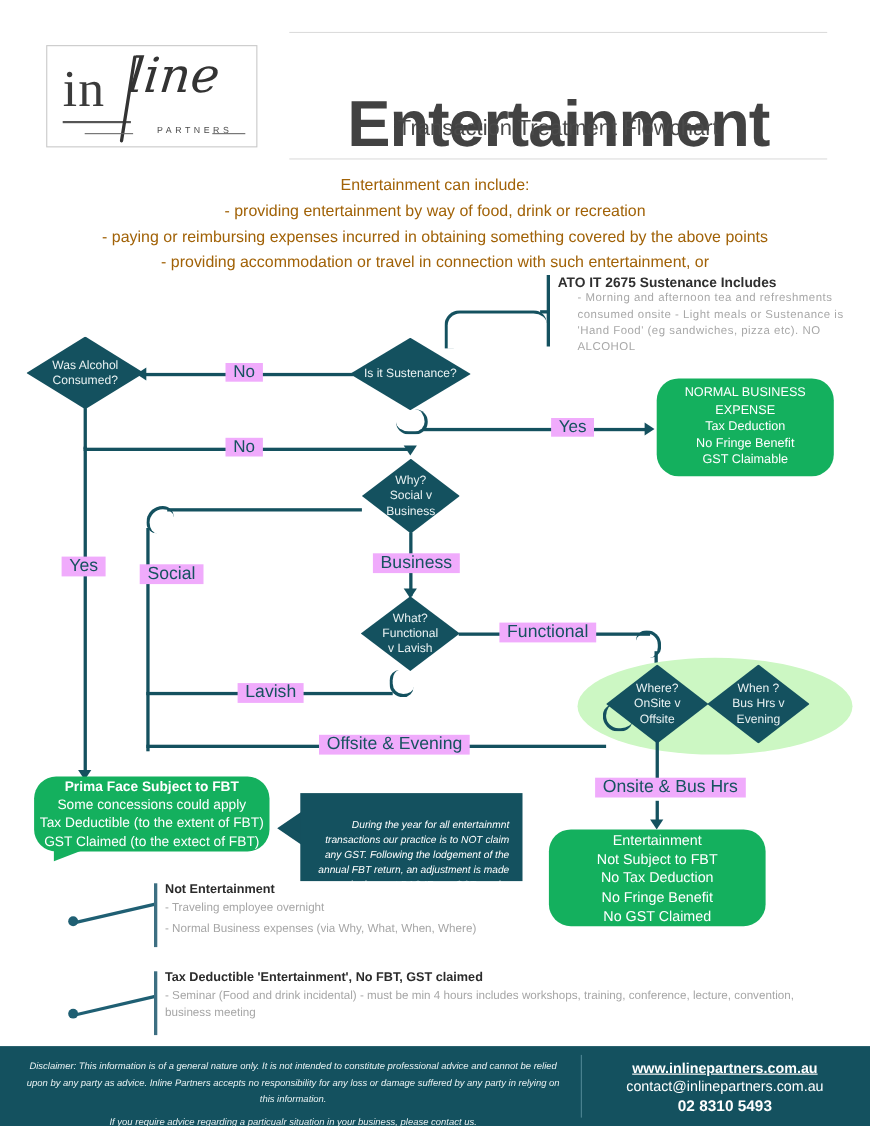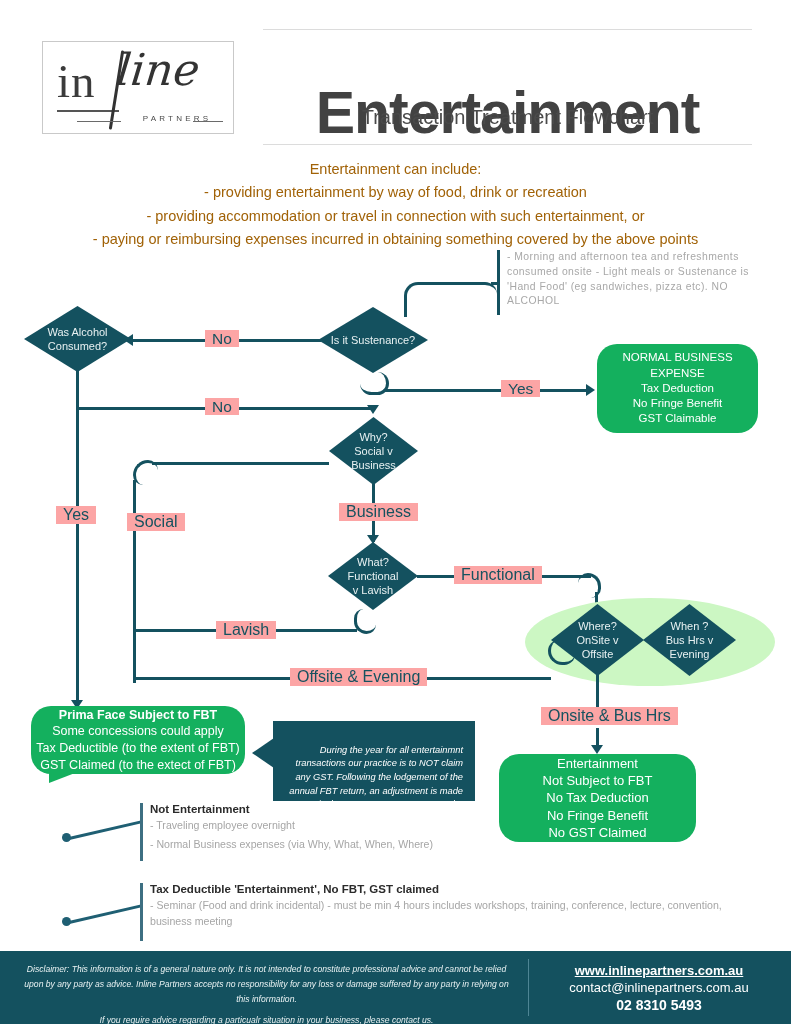--- a/index.html
+++ b/index.html
@@ -63,21 +63,21 @@
   .ln{position:absolute;background:#14515f;}
   .ln.h{height:3px;}
   .ln.v{width:3px;}
   .corner{position:absolute;border:3px solid #14515f;border-radius:12px;}
   .arrow{position:absolute;width:0;height:0;}
   .arrow.down{border-left:6px solid transparent;border-right:6px solid transparent;border-top:9px solid #14515f;}
   .arrow.left{border-top:6px solid transparent;border-bottom:6px solid transparent;border-right:9px solid #14515f;}
   .arrow.right{border-top:6px solid transparent;border-bottom:6px solid transparent;border-left:9px solid #14515f;}
 
   .edge-label{
-    position:absolute;font-size:15.5px;color:#16525f;background:#fca5a5;
+    position:absolute;font-size:15.5px;color:#16525f;background:#f0abfc;
     padding:0 7px;white-space:nowrap;line-height:1.1;
   }
   .edge-label.big{font-size:16px;}
 
   
   .diamond{position:absolute;}
   .diamond .shape{
     position:absolute;inset:0;background:#14515f;
     clip-path:polygon(50% 0,100% 50%,50% 100%,0 50%);
   }
@@ -113,21 +113,21 @@
   }
   .bubble-tail{
     position:absolute;width:0;height:0;
     border-top:10px solid #14b05e;border-right:26px solid transparent;
   }
 
   
   .ato{position:absolute;left:497px;top:250px;width:282px;}
   .ato .bar{position:absolute;left:0;top:0;width:3px;height:65px;background:#14515f;}
   .ato h4{margin:0 0 1px 10px;font-size:12.5px;font-weight:bold;color:#2f2f2f;}
-  .ato p{margin:0 0 0 10px;font-size:10.4px;color:#a8a8a8;line-height:1.42;letter-spacing:.45px;}
+  .ato p{margin:0 0 0 28px;font-size:10.4px;color:#a8a8a8;line-height:1.42;letter-spacing:.45px;}
 
   
   .legend{position:absolute;}
   .legend .bar{position:absolute;left:0;top:0;width:2.5px;height:100%;background:#3d6f82;}
   .legend h4{margin:0 0 3px 10px;font-size:11.5px;font-weight:bold;color:#2b2b2b;}
   .legend p{margin:0 0 3px 10px;font-size:10.6px;color:#a6a6a6;line-height:1.5;}
   .leg-dot{position:absolute;width:9px;height:9px;border-radius:50%;background:#1f5f73;}
   .leg-line{position:absolute;height:2.5px;background:#1f5f73;transform-origin:left center;}
 
   
@@ -163,26 +163,27 @@
   </div>
 
   <div class="hrule top"></div>
   <h1 class="title">Entertainment</h1>
   <div class="subtitle">Transaction Treatment Flowchart</div>
   <div class="hrule bot"></div>
 
   <div class="intro">
     <div>Entertainment can include:</div>
     <div>- providing entertainment by way of food, drink or recreation</div>
+    <div>- paying or reimbursing expenses incurred in obtaining something covered by the above points</div>
     <div>- providing accommodation or travel in connection with such entertainment, or</div>
-    <div>- paying or reimbursing expenses incurred in obtaining something covered by the above points</div>
   </div>
 
   <div class="ato">
     <div class="bar"></div>
+    <h4>ATO IT 2675 Sustenance Includes</h4>
     <p>- Morning and afternoon tea and refreshments consumed onsite
 - Light meals or Sustenance is 'Hand Food' (eg sandwiches, pizza etc). NO ALCOHOL</p>
   </div>
 
   <div class="corner" style="left:404px;top:282px;width:90px;height:32px;border-right:none;border-top-left-radius:14px;border-bottom:none;border-bottom-left-radius:0;"></div>
   <div class="ln h" style="left:491px;top:282px;width:8px;"></div>
 
   <div class="diamond" style="left:318px;top:307px;width:110px;height:66px;">
     <div class="shape"></div>
     <div class="txt">Is it Sustenance?</div>

